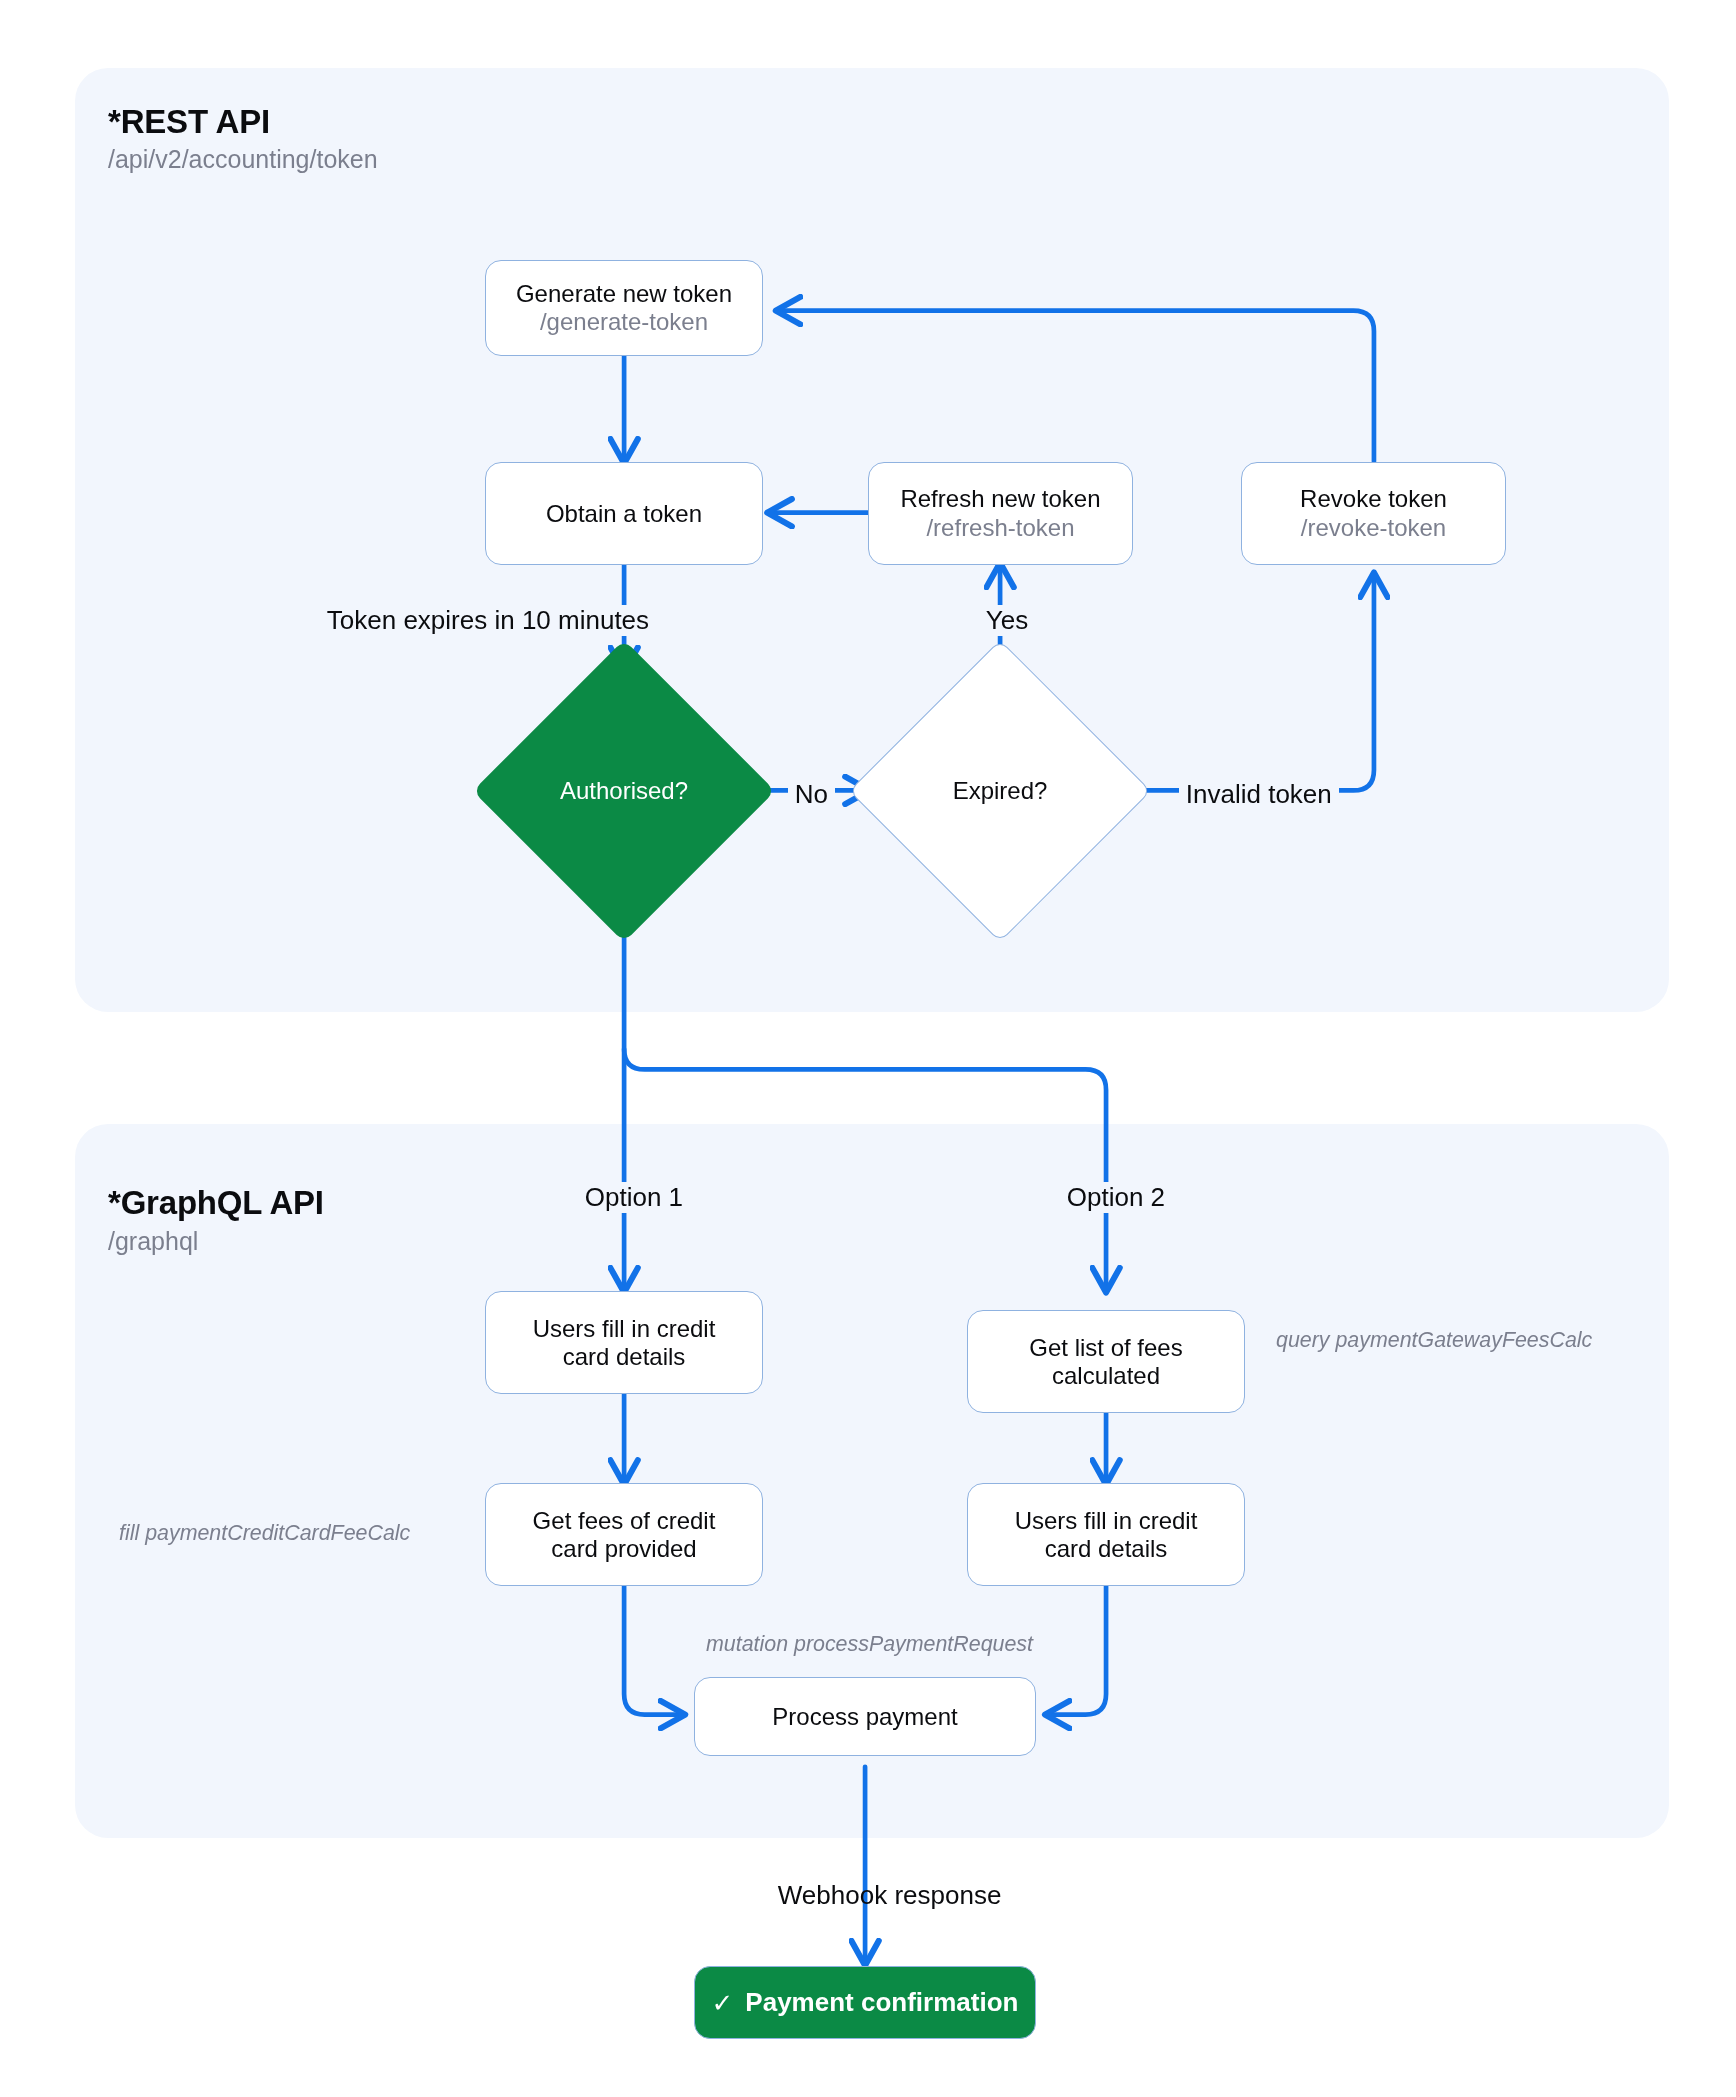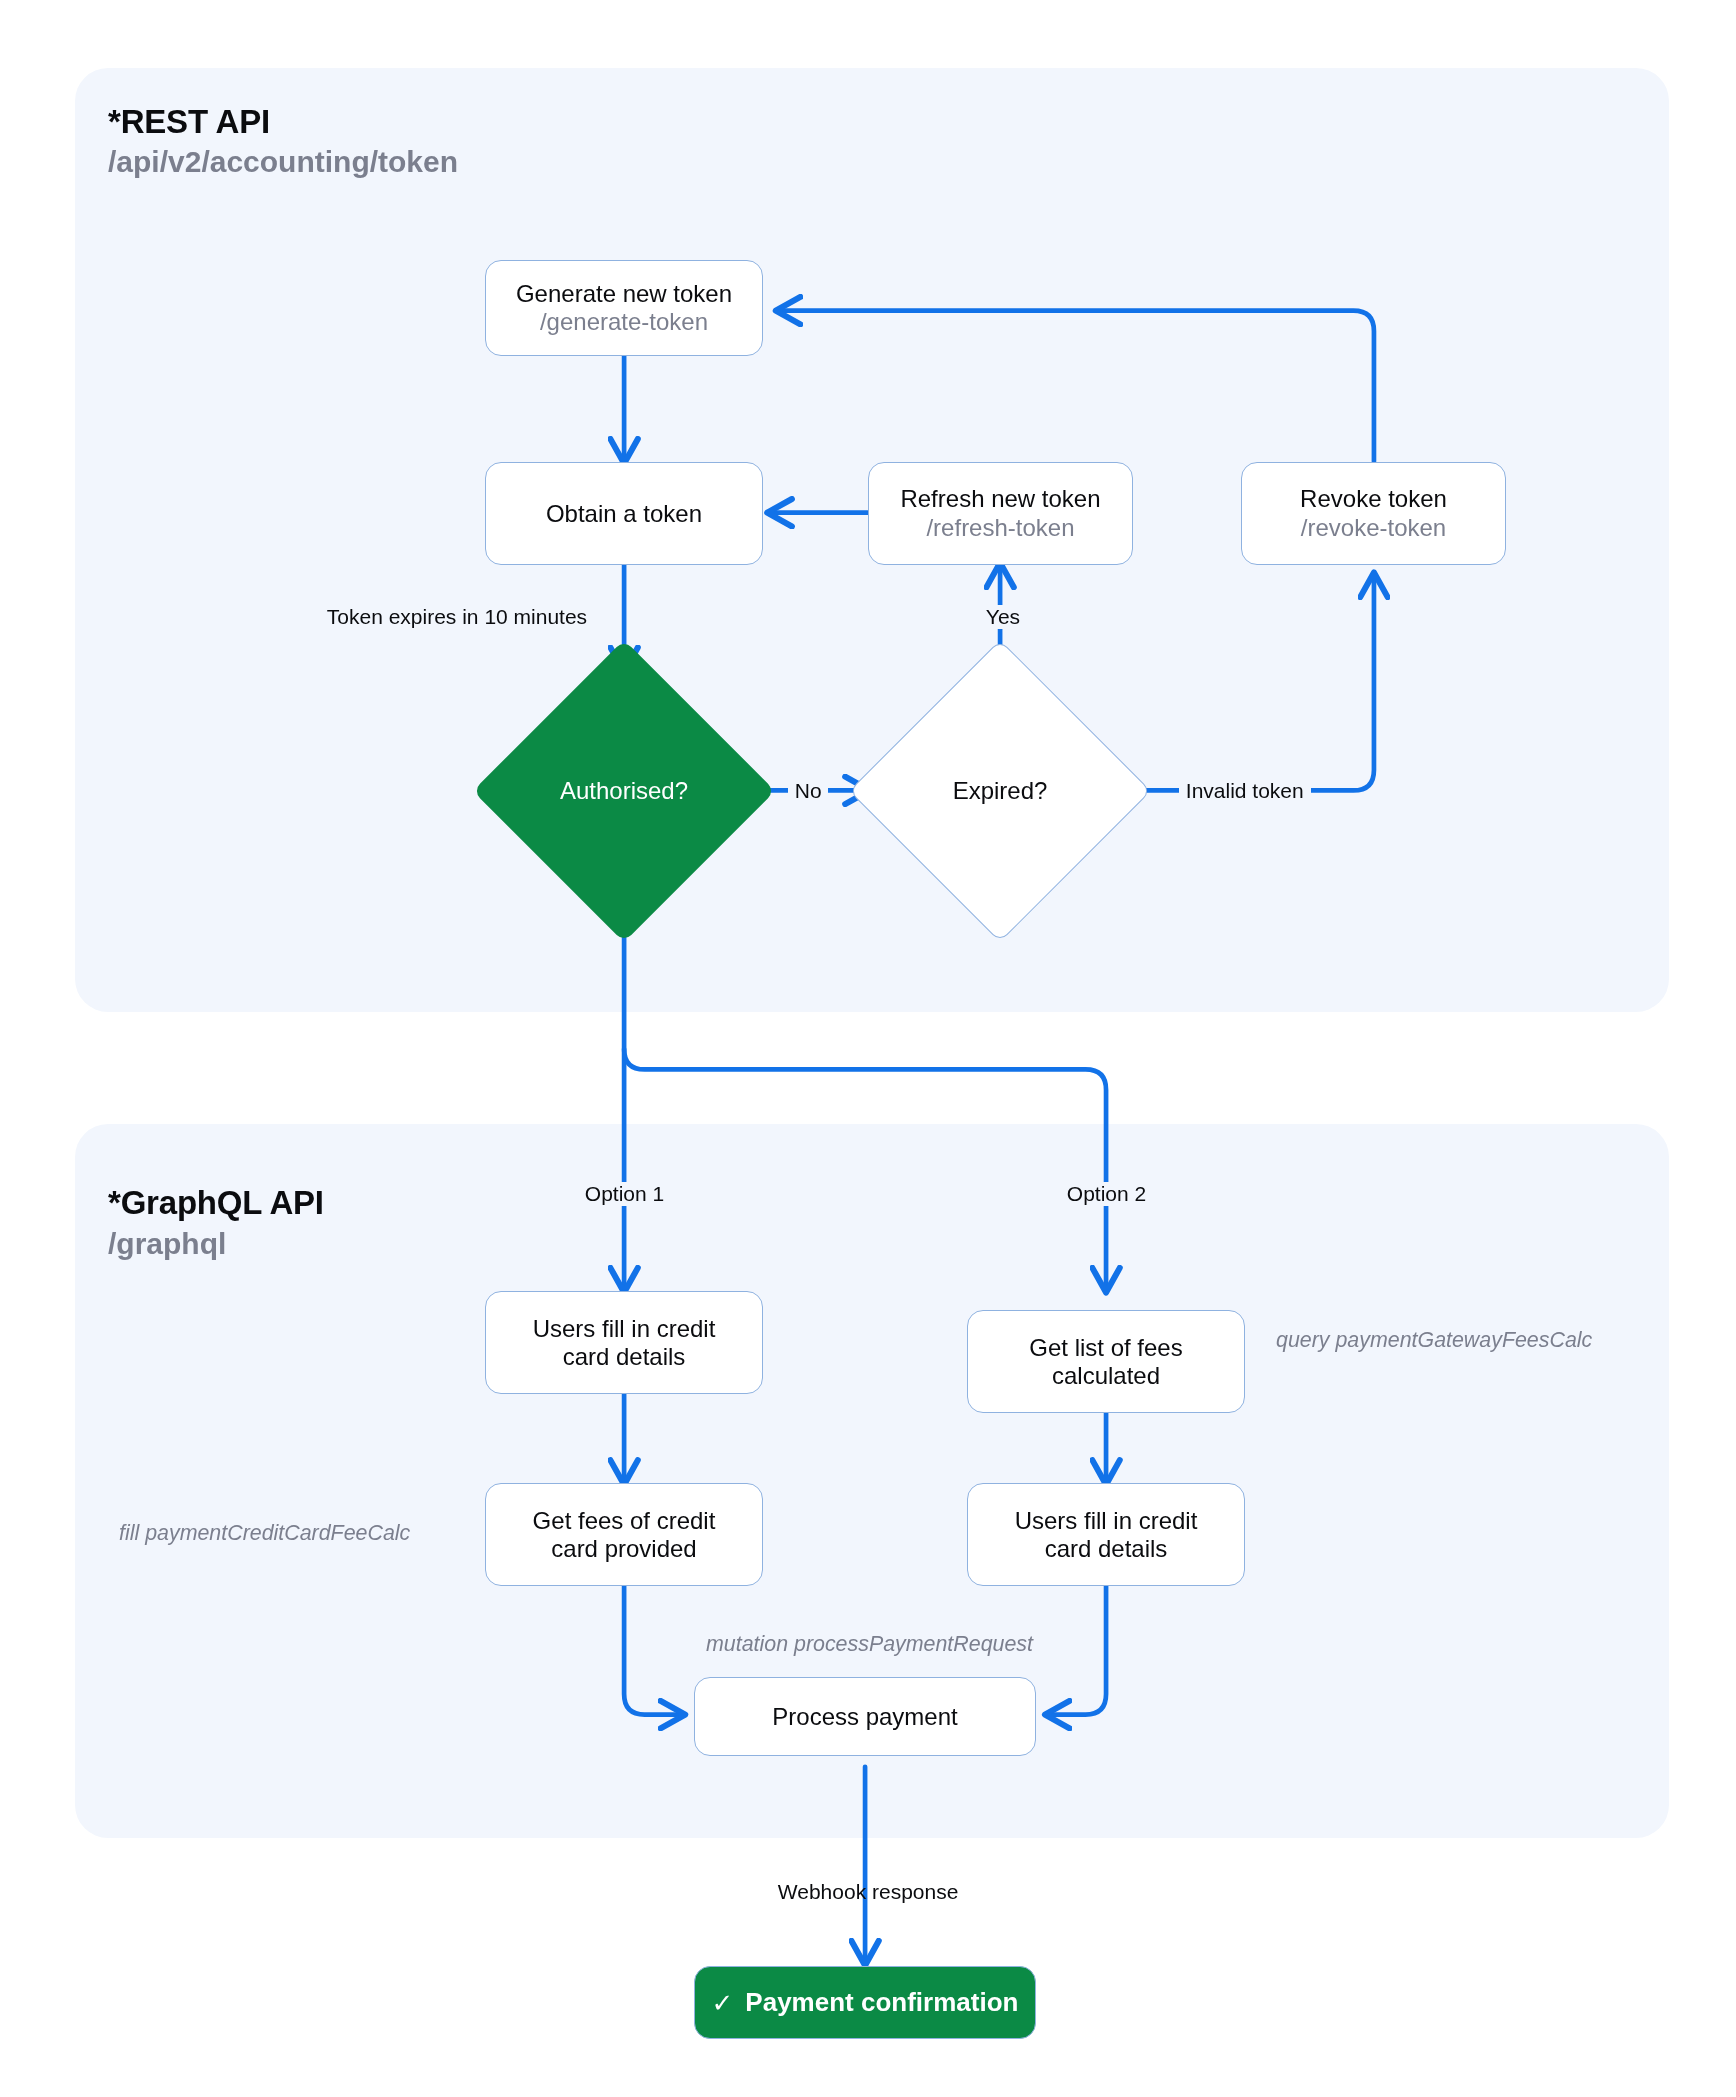--- a/index.html
+++ b/index.html
@@ -3,38 +3,38 @@
 <meta charset="utf-8">
 <style>
   html,body{margin:0;padding:0;background:#ffffff;}
   body{width:1737px;height:2097px;position:relative;overflow:hidden;
        font-family:"Liberation Sans","DejaVu Sans",sans-serif;}
   #stage{position:absolute;left:0;top:0;width:1634px;height:2097px;}
   svg#wires{position:absolute;left:0;top:0;width:1737px;height:2097px;pointer-events:none;}
 
   .panel{position:absolute;background:#f2f6fd;border-radius:33px;}
   .panel-title{position:absolute;font-size:33px;font-weight:700;color:#0b0c0f;letter-spacing:-0.2px;white-space:nowrap;}
-  .panel-sub{position:absolute;font-size:30px;font-weight:700;color:#7b7f8e;white-space:nowrap;}
+  .panel-sub{position:absolute;font-size:25px;font-weight:400;color:#7b7f8e;white-space:nowrap;}
 
   .node{position:absolute;background:#ffffff;border:1.3px solid #8fb2e0;border-radius:16px;
         display:flex;flex-direction:column;align-items:center;justify-content:center;
         text-align:center;box-sizing:border-box;padding:4.3px 7.7px;}
   .node .ln1{font-size:24px;font-weight:400;color:#0b0c0f;line-height:1.16;white-space:pre-line;}
   .node .ln2{font-size:24px;font-weight:400;color:#7b7f8e;line-height:1.16;margin-top:0.9px;white-space:nowrap;}
 
   .diamond{position:absolute;display:flex;align-items:center;justify-content:center;}
   .diamond .dshape{position:absolute;left:0;top:0;width:100%;height:100%;
       transform:rotate(45deg);box-sizing:border-box;border-radius:10.3px;}
   .diamond .dlabel{position:relative;font-size:24px;white-space:nowrap;z-index:2;}
   .d-green .dshape{background:#0b8a45;}
   .d-green .dlabel{color:#ffffff;}
   .d-white .dshape{background:#ffffff;border:1.3px solid #8fb2e0;}
   .d-white .dlabel{color:#0b0c0f;}
 
-  .edge-label{position:absolute;font-size:21px;color:#0b0c0f;white-space:nowrap;
+  .edge-label{position:absolute;font-size:26px;color:#0b0c0f;white-space:nowrap;
               background:#f2f6fd;padding:0 6.8px;}
   .edge-label.onwhite{background:transparent;}
   .annot{position:absolute;font-size:21.4px;font-style:italic;color:#7b7f8e;white-space:nowrap;}
 
   .cta{position:absolute;background:#0b8a45;border:1.3px solid #8fb2e0;border-radius:16px;
        display:flex;align-items:center;justify-content:center;gap:12px;box-sizing:border-box;}
   .cta .tick{font-size:26px;color:#ffffff;line-height:1;}
   .cta .ctalabel{font-size:26px;font-weight:700;color:#ffffff;white-space:nowrap;}
 </style>
 </head>

